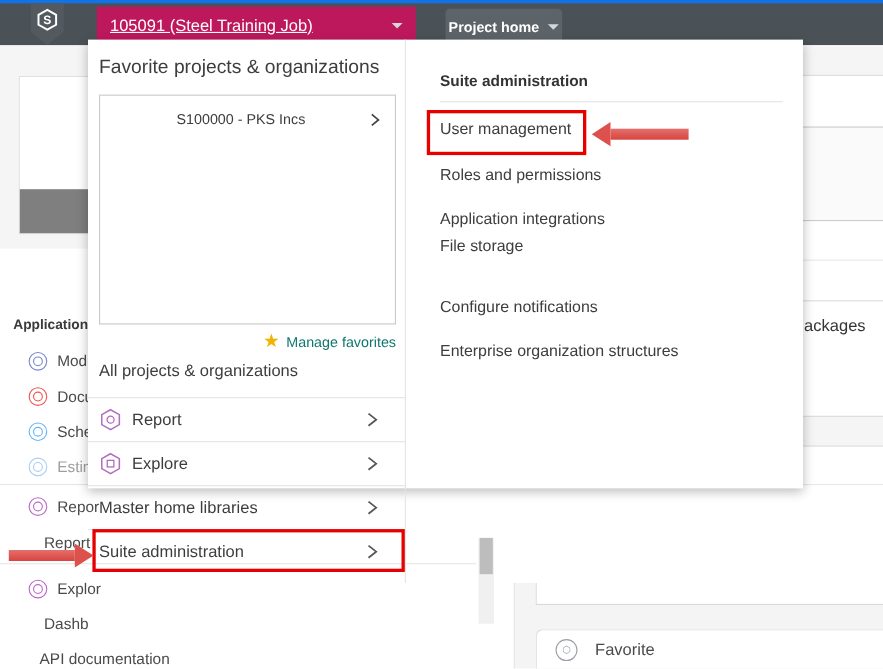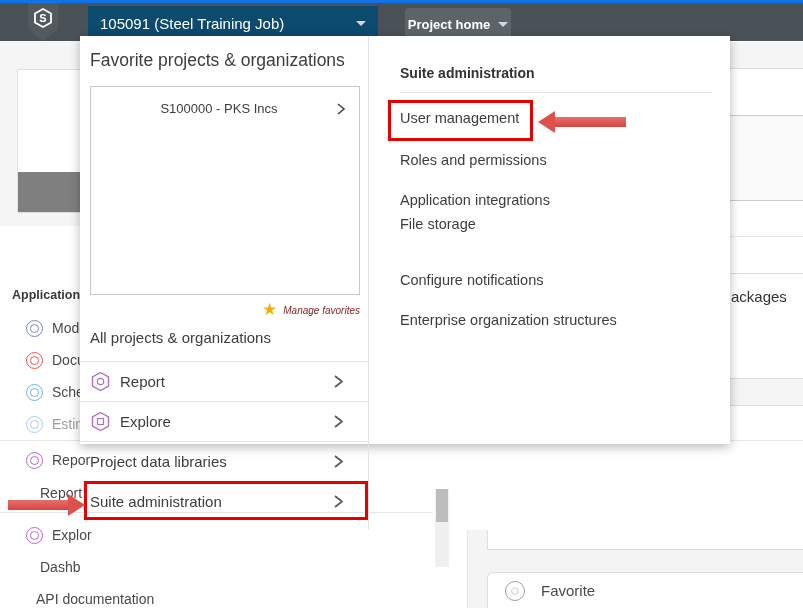--- a/index.html
+++ b/index.html
@@ -4,22 +4,22 @@
 <style>
   * { margin:0; padding:0; box-sizing:border-box; }
   html,body { width:803px; height:608px; overflow:hidden; }
   body { font-family:"Liberation Sans", sans-serif; background:#ffffff; position:relative; }
   #screen { position:absolute; inset:0; width:803px; height:608px; overflow:hidden; background:#fff; }
 
   
   .topbar { position:absolute; left:0; top:0; width:803px; height:41px; background:#4a5257; z-index:30; }
   .topbar-blue { position:absolute; left:0; top:0; width:803px; height:3px; background:#1273e6; }
   .logo { position:absolute; left:26px; top:3px; width:34px; height:40px; }
-  .proj-select { position:absolute; left:88px; top:6px; width:290px; height:35px; background:#0c4a6e;
-                 display:flex; align-items:center; color:#fff; font-size:15px; padding:0 12px; cursor:pointer; }
+  .proj-select { position:absolute; left:88px; top:6px; width:290px; height:35px; background:#be185d;
+                 display:flex; align-items:center; color:#fff; font-size:15px; padding:0 12px; cursor:pointer;text-decoration:underline; }
   .proj-select .lbl { flex:1; }
   .caret-down { width:0; height:0; border-left:5px solid transparent; border-right:5px solid transparent;
                 border-top:5px solid #d5d8da; display:inline-block; }
   .proj-home { position:absolute; left:405px; top:8px; width:106px; height:33px; background:#5c646a;
                border-radius:4px 4px 0 0; display:flex; align-items:center; justify-content:center; gap:8px;
                color:#fff; font-size:13px; font-weight:bold; cursor:pointer; }
 
   
   .bg-left { position:absolute; left:0; top:41px; width:433px; height:567px; background:#fff; z-index:1; }
   .bg-left-top { position:absolute; left:0; top:0; width:433px; height:185px; background:#f5f5f6; }
@@ -56,21 +56,21 @@
   .popup { position:absolute; left:80px; top:36px; width:650px; height:408px; background:#fff; z-index:40;
            box-shadow:0 3px 10px rgba(0,0,0,0.28); }
   .popup-vdiv { position:absolute; left:288px; top:0; width:0; height:494px; border-left:1px solid #e4e4e4; }
 
   .fav-heading { position:absolute; left:10px; top:14px; font-size:17.5px; color:#3d3d3d; }
   .fav-box { position:absolute; left:10px; top:50px; width:270px; height:209px; border:1px solid #c9c9c9; background:#fff; }
   .fav-item { display:flex; align-items:center; padding:14px 12px; font-size:13px; color:#3d3d3d; cursor:pointer;text-align:center; }
   .fav-item .lbl { flex:1; }
   .manage-row { position:absolute; left:10px; top:264px; width:270px; height:20px; display:flex; align-items:center; justify-content:flex-end; gap:6px; cursor:pointer; }
   .star { color:#f0b400; font-size:17px; line-height:16px; }
-  .manage-link { color:#7f1d1d; font-size:10px;font-style:italic; }
+  .manage-link { color:#0f766e; font-size:13px; }
   .all-projects { position:absolute; left:10px; top:293px; font-size:15px; color:#3d3d3d; cursor:pointer; }
 
   .menu-rows { position:absolute; left:0px; top:325px; width:288px; }
   .menu-row { position:relative; height:40px; display:flex; align-items:center; border-top:1px solid #e4e4e4; cursor:pointer; padding:0 10px; }
   .menu-row .micon { width:21px; height:21px; margin-right:9px; flex:0 0 auto; }
   .menu-row .lbl { flex:1; font-size:15px; color:#3d3d3d; }
   .menu-row .chev { flex:0 0 auto; margin-right:13px; }
 
   .chev svg, .fav-item .chev svg { display:block; }
 
@@ -230,21 +230,21 @@
             </svg>
         </span>
         <span class="lbl">Explore</span>
         <span class="chev">
           <svg width="13" height="15" viewBox="0 0 13 15">
               <polyline points="3,2 10,7.5 3,13" fill="none" stroke="#555" stroke-width="1.6"></polyline>
             </svg>
         </span>
       </div>
       <div class="menu-row">
-        <span class="lbl">Project data libraries</span>
+        <span class="lbl">Master home libraries</span>
         <span class="chev">
           <svg width="13" height="15" viewBox="0 0 13 15">
               <polyline points="3,2 10,7.5 3,13" fill="none" stroke="#555" stroke-width="1.6"></polyline>
             </svg>
         </span>
       </div>
       <div class="menu-row">
         <span class="lbl">Suite administration</span>
         <span class="chev">
           <svg width="13" height="15" viewBox="0 0 13 15">

